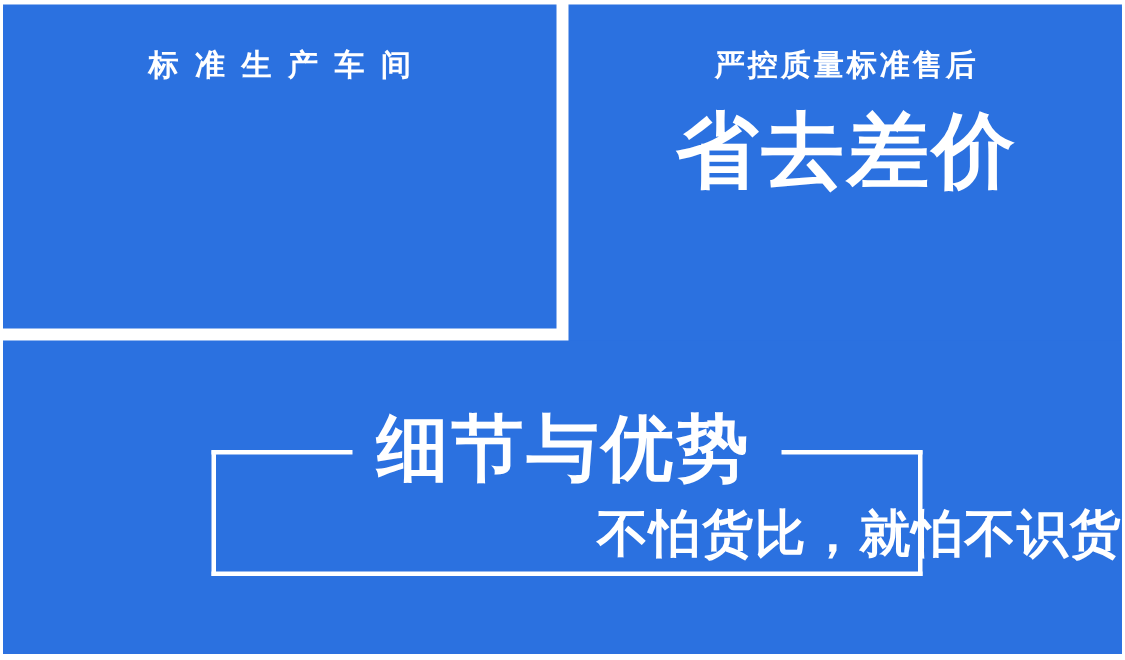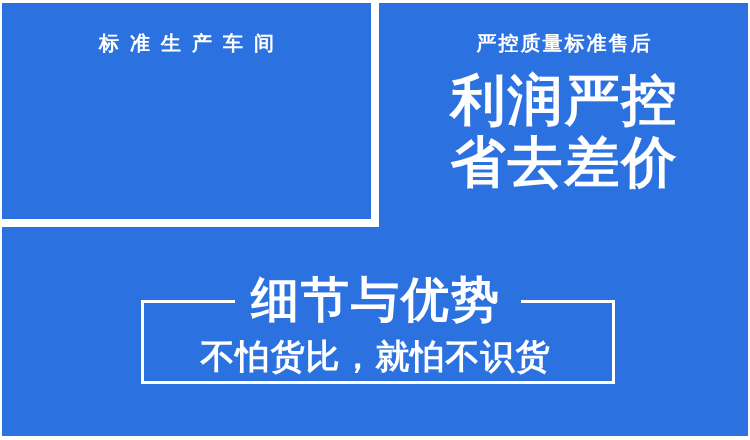--- a/index.html
+++ b/index.html
@@ -95,21 +95,21 @@
     font-size: 48px;
     line-height: 58px;
     letter-spacing: 2px;
     text-indent: 2px;
     white-space: nowrap;
   }
   #bottom-subtitle {
     position: absolute;
     left: 0; right: 0;
     top: 108px;
-    text-align: center;
+    text-align: right;
     color: #ffffff;
     font-weight: bold;
     font-size: 34px;
     line-height: 42px;
     letter-spacing: 1px;
     text-indent: 1px;
     white-space: nowrap;
   }
 </style>
 </head>
@@ -117,21 +117,20 @@
 
 <div id="stage">
 
   <div class="panel" id="panel-top-left">
     <div class="eyebrow" id="eyebrow-left">标准生产车间</div>
   </div>
 
   <div class="panel" id="panel-top-right">
     <div class="eyebrow" id="eyebrow-right">严控质量标准售后</div>
     <div class="headline" id="headline-right">
-      <div>利润严控</div>
       <div>省去差价</div>
     </div>
   </div>
 
   <div class="panel" id="panel-bottom">
     <div id="frame"></div>
     <div class="frame-rule" id="frame-rule-left"></div>
     <div class="frame-rule" id="frame-rule-right"></div>
 
     <div id="bottom-title">细节与优势</div>

